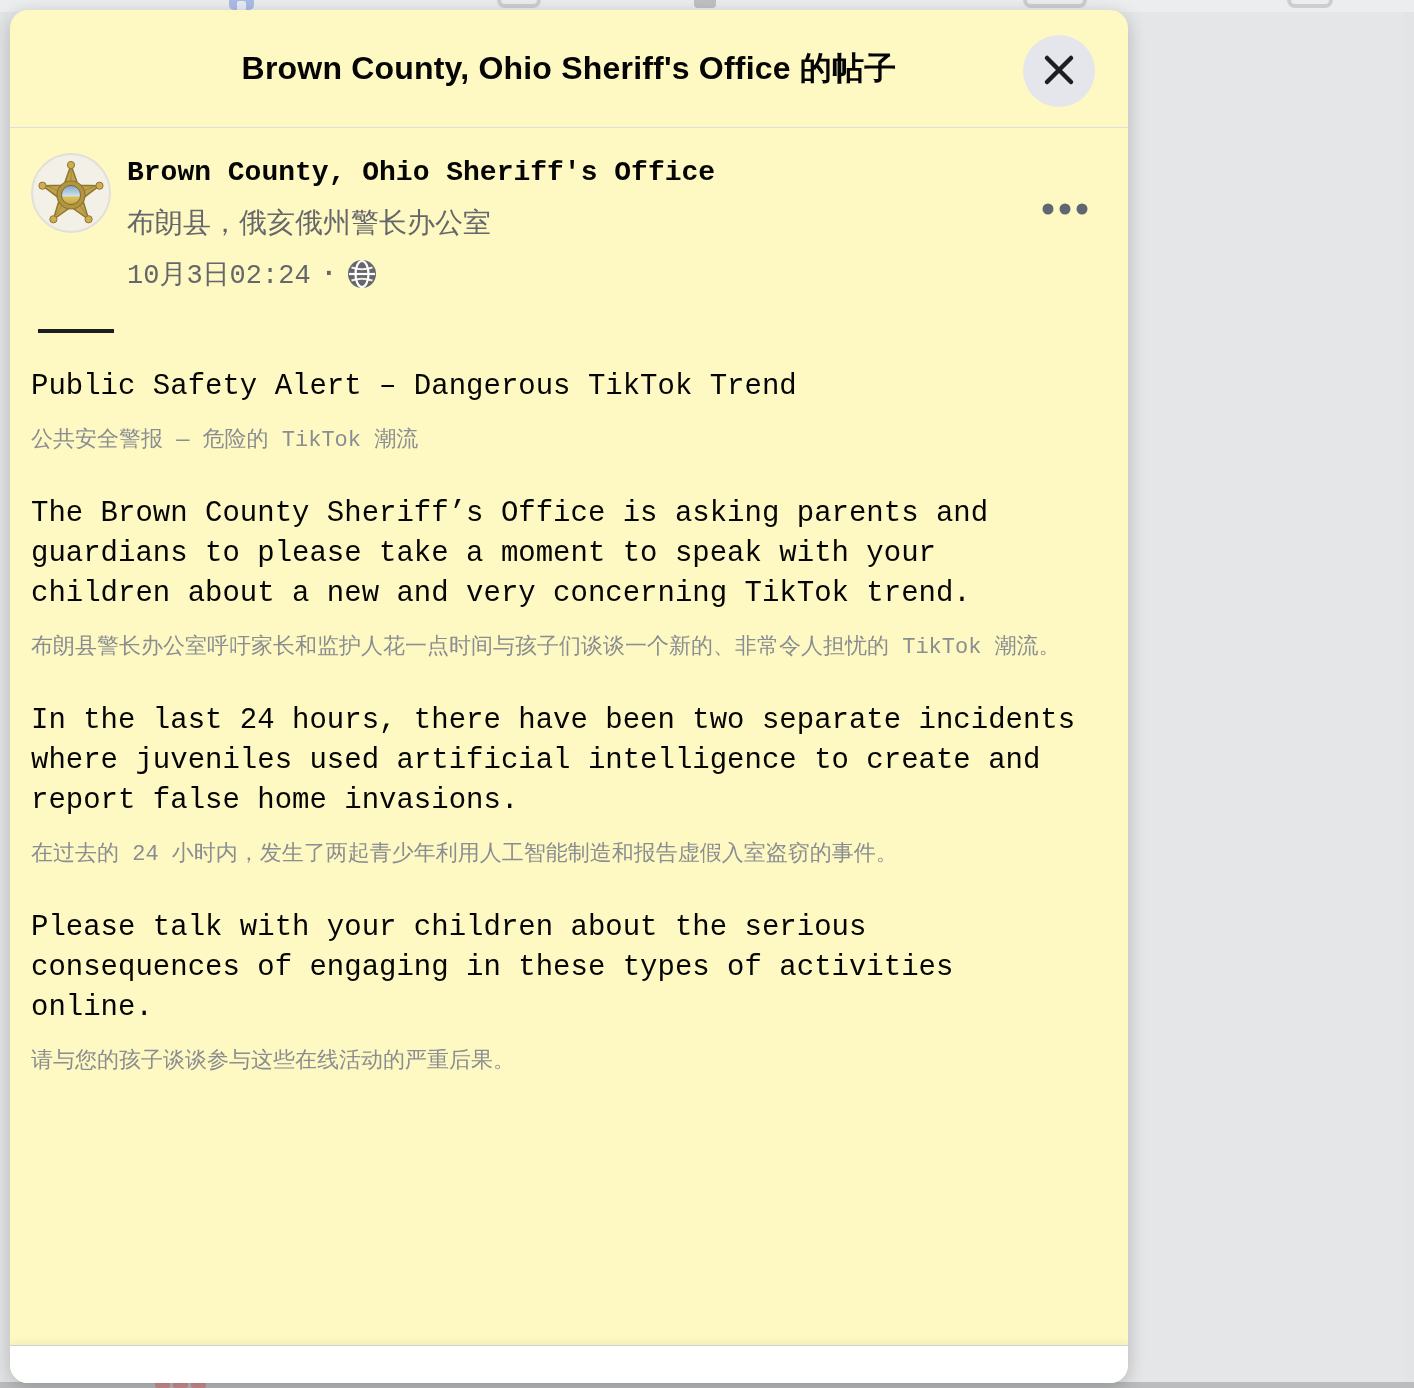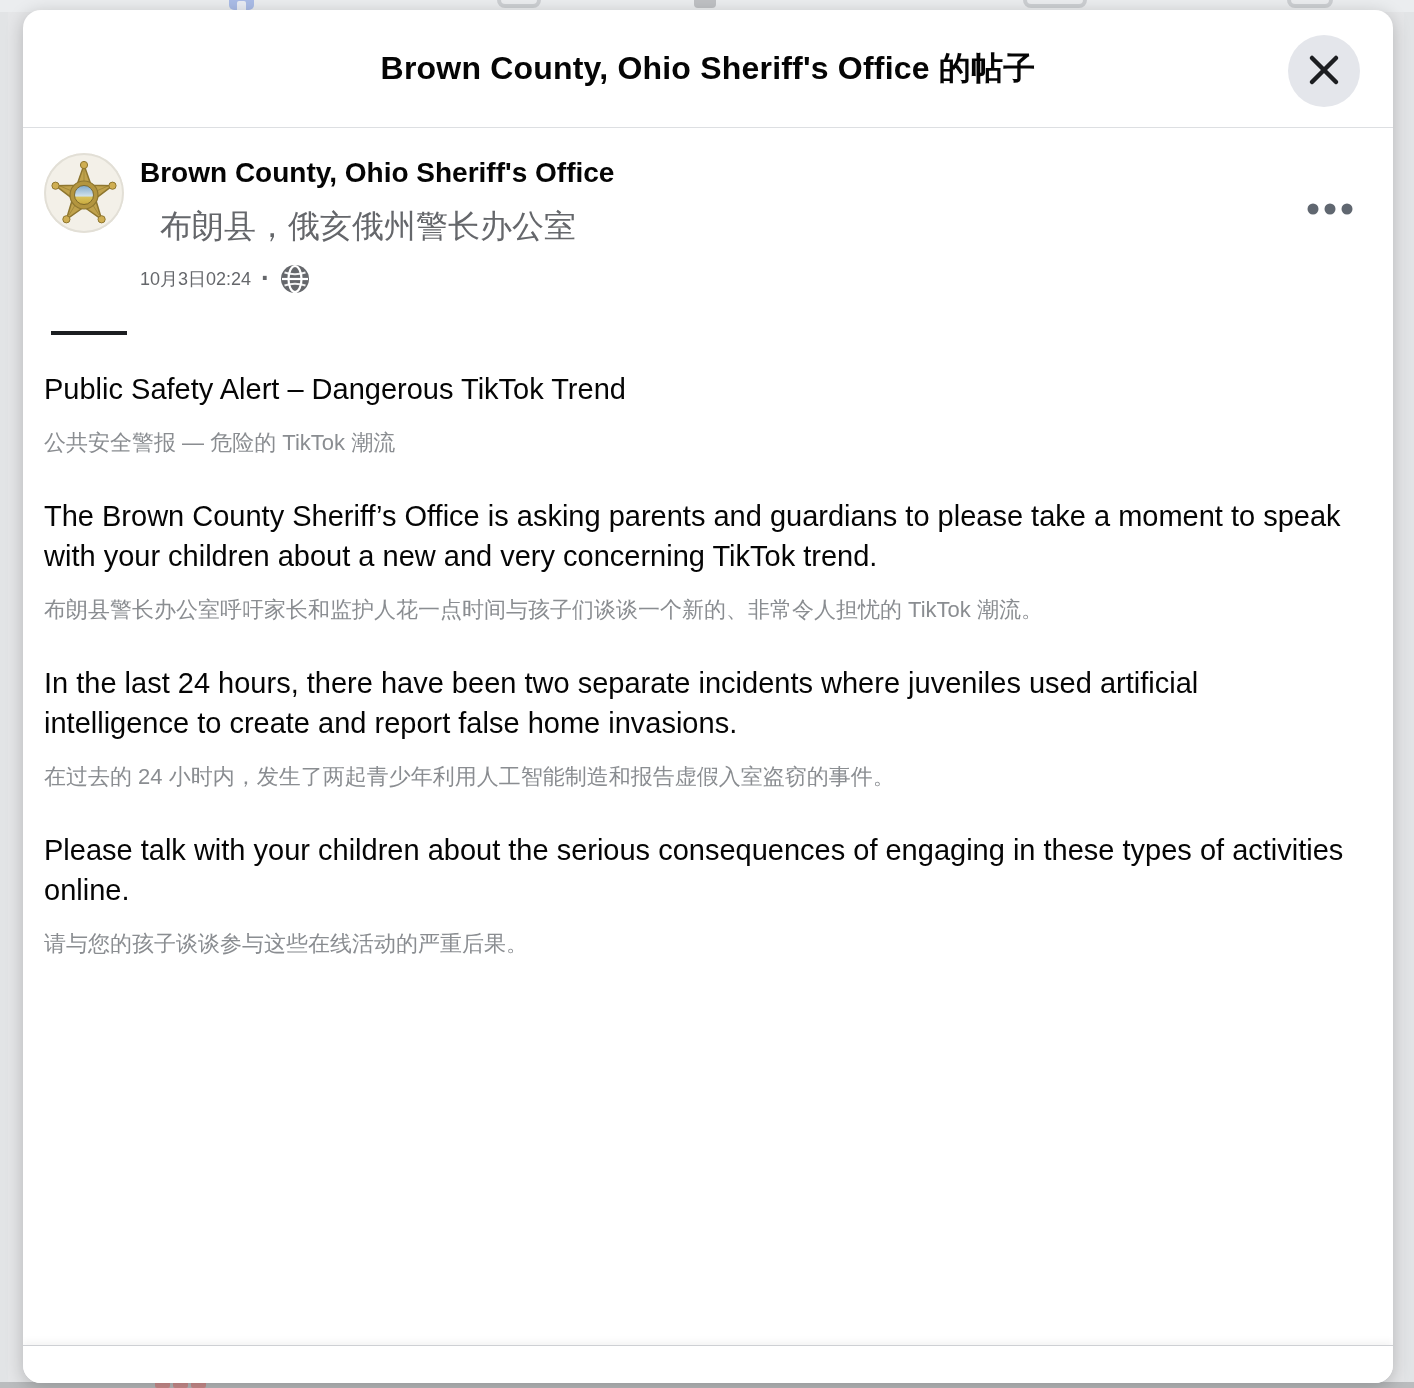--- a/index.html
+++ b/index.html
@@ -22,48 +22,48 @@
   .g3 { left:1023px; top:-12px; width:64px; height:20px; }
   .g4 { left:1287px; top:-12px; width:46px; height:20px; }
   .bottom-strip { position:absolute; bottom:0; left:0; width:1414px; height:6px; background:#babcbe; overflow:visible; }
   .red-sq { position:absolute; bottom:0; width:15px; height:8px; background:#cd8f8f; border-radius:2px; }
   .rs1 { left:155px; } .rs2 { left:173px; } .rs3 { left:191px; }
   .side-strip { position:absolute; top:12px; bottom:6px; width:8px; background:#e2e4e6; }
   .side-left { left:0; } .side-right { right:0; width:10px; }
 
   
   .modal {
-    position:absolute; left:23px; top:10px; width:1370px; height:1373px;
-    background:#ffffff; border-radius:18px;
+    position:absolute; left:10px; top:10px; width:1118px; height:1373px;
+    background:#fef9c3; border-radius:18px;
     box-shadow:0 4px 18px rgba(0,0,0,.22);
     overflow:hidden;
   }
   .modal-header {
     position:relative; height:118px;
     display:flex; align-items:center; justify-content:center;
     border-bottom:1px solid #dddfe2;
   }
   .modal-title { font-size:32px; font-weight:700; color:#050505; letter-spacing:.2px; }
   .close-btn {
     position:absolute; right:33px; top:25px; width:72px; height:72px;
     background:#e4e6eb; border-radius:50%;
     display:flex; align-items:center; justify-content:center; cursor:pointer; border:none;
   }
 
   
   .post-scroll { position:absolute; top:119px; left:0; right:0; bottom:38px; overflow:hidden; }
-  .post-content { padding:24px 44px 0 21px; }
+  .post-content { padding:24px 44px 0 21px;font-family:Liberation Mono, monospace; }
 
   .post-header { position:relative; display:flex; align-items:flex-start; }
   .avatar { width:80px; height:80px; border-radius:50%; flex:0 0 80px; overflow:hidden; background:#f3f0e9; box-shadow:inset 0 0 0 1px rgba(0,0,0,.06); }
   .author-col { margin-left:16px; padding-top:4px; }
   .author-name { font-size:28px; font-weight:700; color:#050505; }
-  .author-sub { font-size:32px; color:#65676b; margin-top:16px;margin-left:20px; }
+  .author-sub { font-size:28px; color:#65676b; margin-top:16px; }
   .meta-row { display:flex; align-items:center; margin-top:14px; color:#65676b; }
-  .timestamp { font-size:18px; font-weight:500; color:#65676b; }
+  .timestamp { font-size:27px; font-weight:500; color:#65676b; }
   .meta-dot { font-size:27px; font-weight:700; margin:0 10px; color:#65676b; }
   .more-btn { position:absolute; right:-14px; top:40px; background:none; border:none; cursor:pointer; padding:10px; }
 
   .dash-sep { width:76px; height:4px; background:#1c1e21; margin:37px 0 0 7px; }
 
   .pair { margin-top:36px; }
   .pair-first { margin-top:34px; }
   .para-en { font-size:29px; line-height:40px; color:#050505; font-weight:400; }
   .para-zh { font-size:22px; line-height:34px; color:#8a8d91; margin-top:17px; }
 

